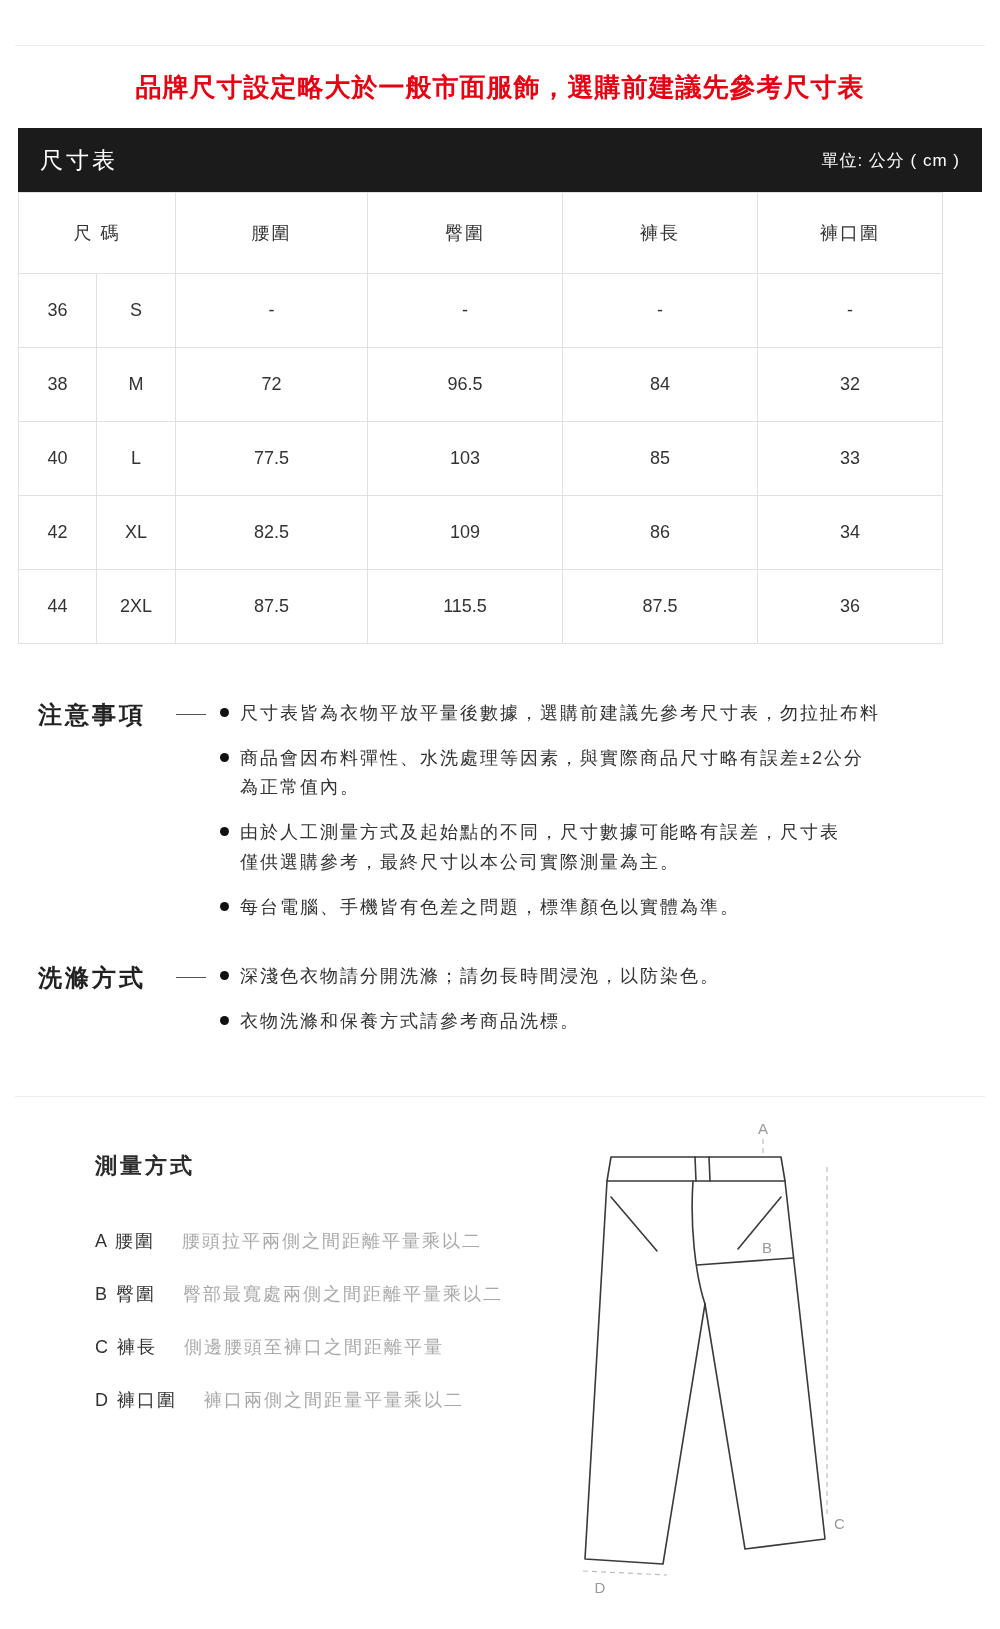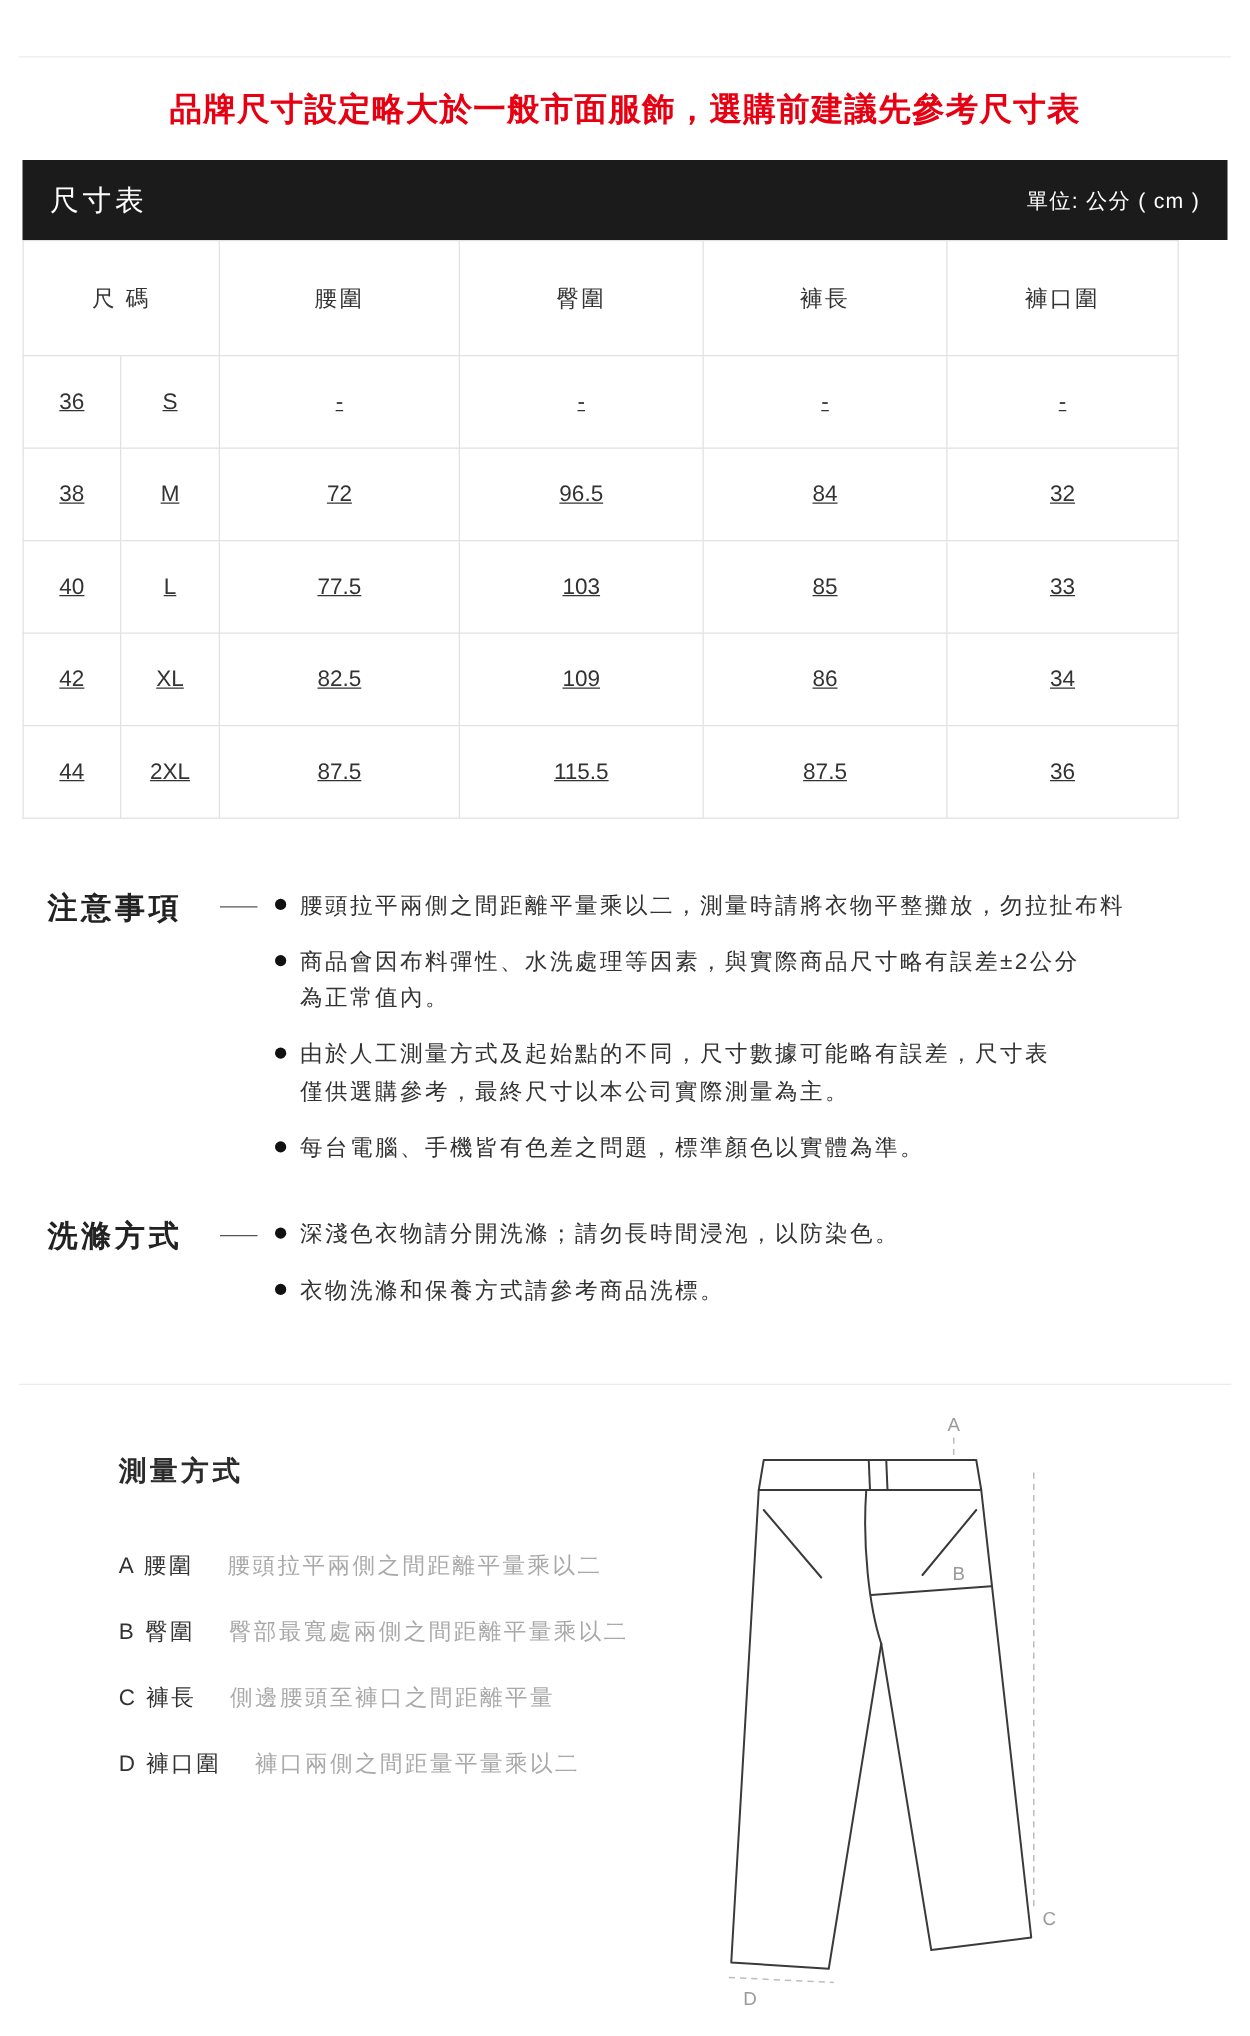--- a/index.html
+++ b/index.html
@@ -23,23 +23,23 @@
   .chart-title { font-size:23px; letter-spacing:3px; }
   .chart-unit  { font-size:17px; letter-spacing:1px; }
 
   table.size-table {
     width:924px; margin:0 18px; border-collapse:collapse; table-layout:fixed;
     text-align:center;
   }
   .size-table th, .size-table td {
     border:1px solid #e1e1e1; font-weight:400; font-size:18px; color:#333;
   }
-  .size-table thead tr { height:92px; }
+  .size-table thead tr { height:81px; }
   .size-table thead th { letter-spacing:2px; }
-  .size-table tbody tr { height:74px;text-decoration:underline; }
+  .size-table tbody tr { height:74px; }
 
   .note-block { display:flex; align-items:flex-start; margin-left:38px; }
   .notes-top { margin-top:55px; }
   .wash-top  { margin-top:24px; }
   .sec-title { font-size:24px; letter-spacing:3px; color:#222; width:132px; flex:none; }
   .sec-dash  { width:30px; height:1px; background:#555; margin:15px 14px 0 6px; flex:none; }
   .bullets   { width:714px; }
   .bullet    { display:flex; margin-bottom:16px; }
   .dot {
     width:9px; height:9px; border-radius:50%; background:#111;
@@ -140,21 +140,21 @@
       </tr>
     </tbody>
   </table>
 
   <div class="note-block notes-top">
     <h2 class="sec-title">注意事項</h2>
     <span class="sec-dash"></span>
     <div class="bullets">
       <div class="bullet">
         <span class="dot"></span>
-        <span class="bullet-text">腰頭拉平兩側之間距離平量乘以二，測量時請將衣物平整攤放，勿拉扯布料</span>
+        <span class="bullet-text">尺寸表皆為衣物平放平量後數據，選購前建議先參考尺寸表，勿拉扯布料</span>
       </div>
       <div class="bullet">
         <span class="dot"></span>
         <span class="bullet-text">商品會因布料彈性、水洗處理等因素，與實際商品尺寸略有誤差±2公分
 為正常值內。</span>
       </div>
       <div class="bullet">
         <span class="dot"></span>
         <span class="bullet-text">由於人工測量方式及起始點的不同，尺寸數據可能略有誤差，尺寸表
 僅供選購參考，最終尺寸以本公司實際測量為主。</span>

